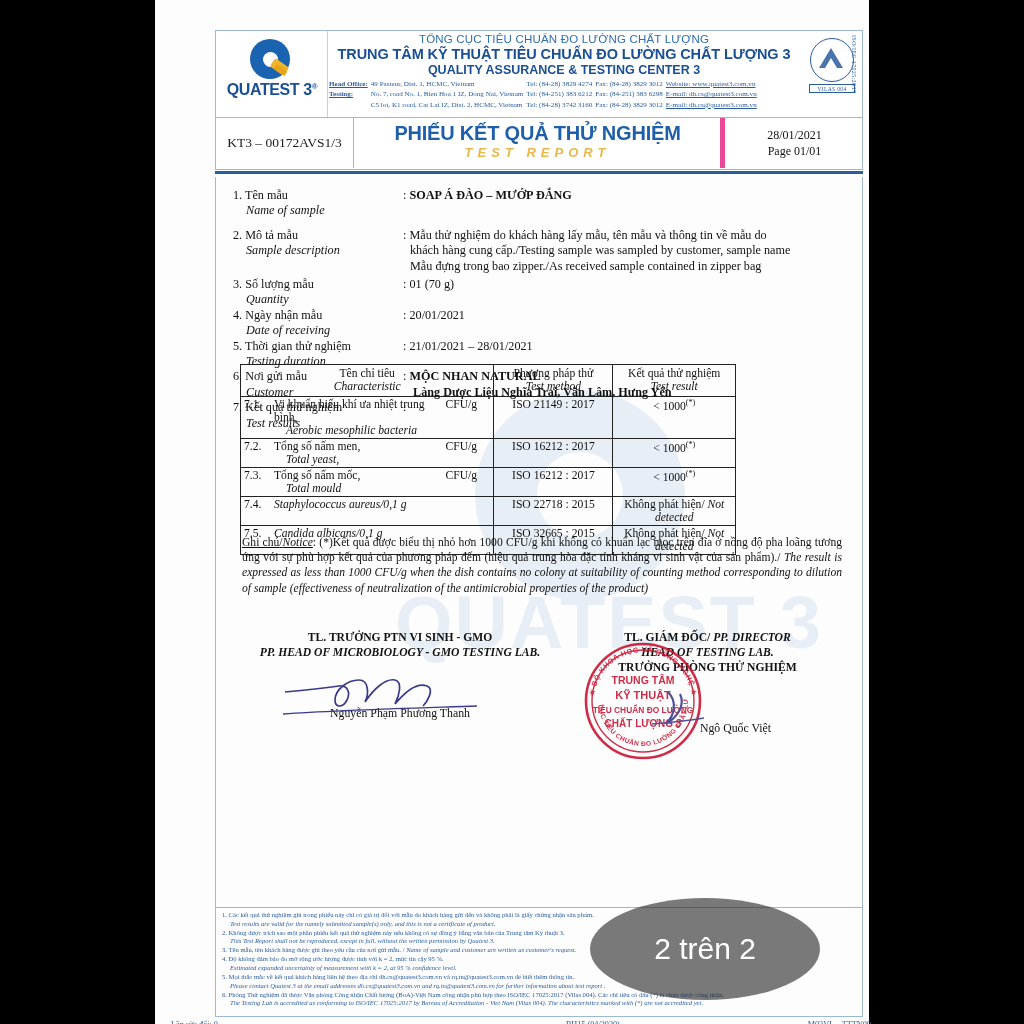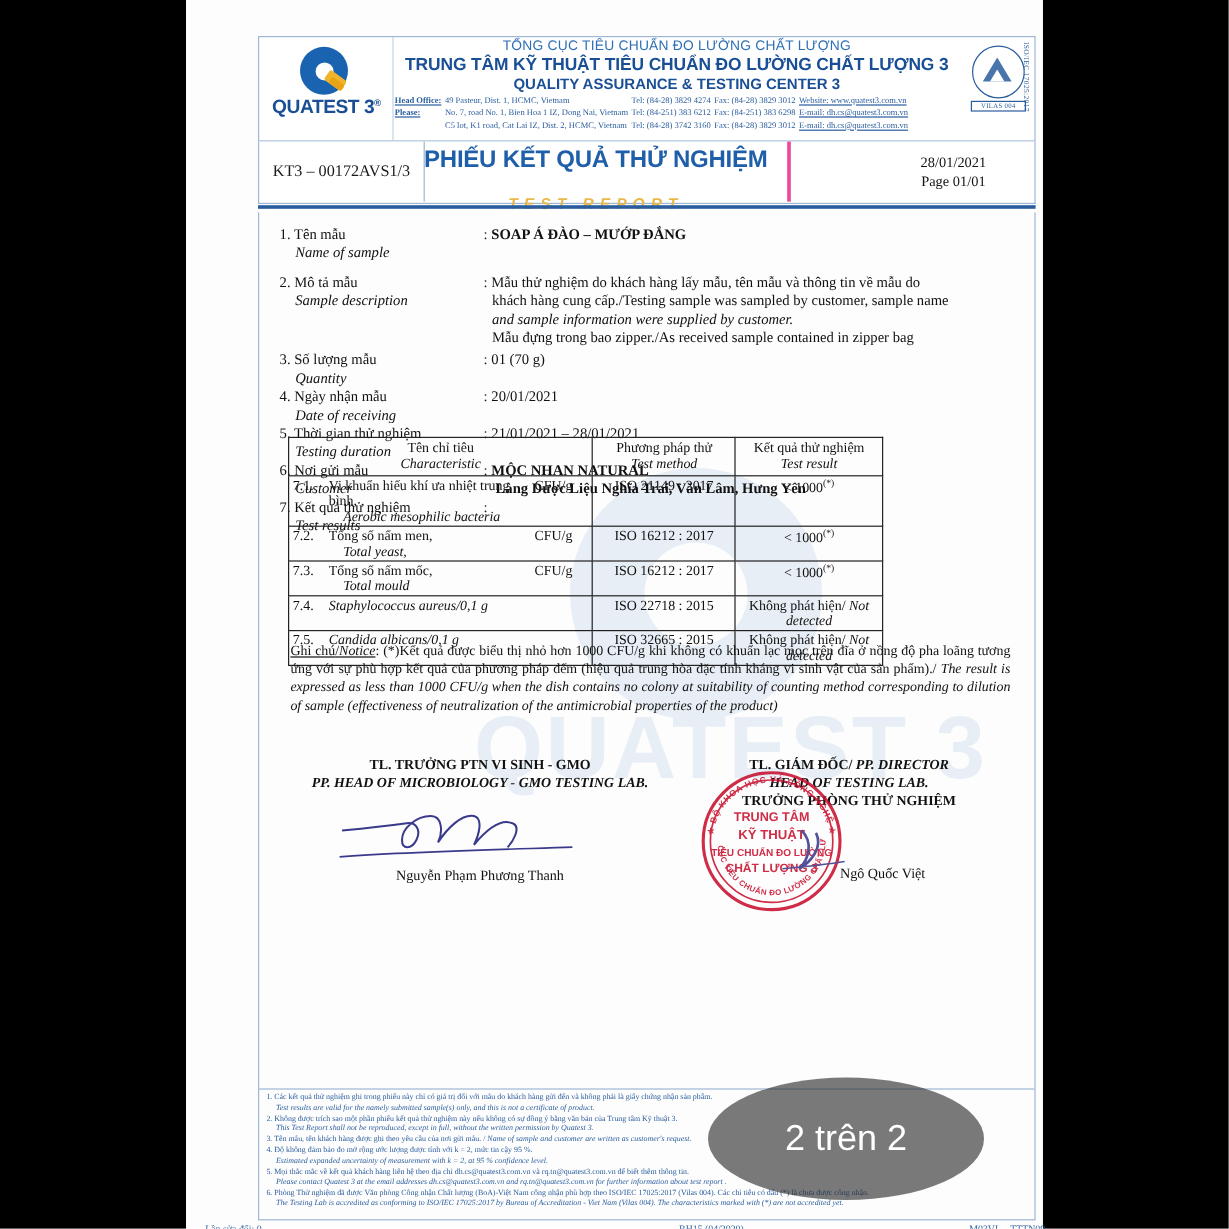--- a/index.html
+++ b/index.html
@@ -46,23 +46,23 @@
   .vilas-circ{position:absolute;left:6px;top:4px;width:42px;height:42px;border-radius:50%;border:1.2px solid #2a5d9e;}
   .vilas-tri{position:absolute;left:15px;top:14px;width:0;height:0;border-left:12px solid transparent;border-right:12px solid transparent;border-bottom:20px solid #2a5d9e;opacity:.85;}
   .vilas-tri-in{position:absolute;left:21px;top:24px;width:0;height:0;border-left:6px solid transparent;border-right:6px solid transparent;border-bottom:10px solid #fff;}
   .vilas-box{position:absolute;left:5px;top:50px;width:44px;border:1px solid #2a5d9e;text-align:center;font-size:5.6px;color:#2a5d9e;letter-spacing:.3px;padding:.5px 0;}
   .vilas-vert{position:absolute;left:47px;top:1px;font-size:6.2px;color:#2a5d9e;
               writing-mode:vertical-rl;letter-spacing:.3px;}
 
   
   .tband{position:absolute;left:0;top:88px;width:648px;height:52px;border:1px solid #9db7d4;border-top:none;box-sizing:border-box;background:#fff;}
   .tb-code{position:absolute;left:0;top:0;width:138px;height:50px;border-right:1px solid #9db7d4;box-sizing:border-box;display:flex;align-items:center;justify-content:center;font-size:13.5px;color:#1a1a1a;}
-  .tb-mid{position:absolute;left:121px;top:0;width:322px;height:50px;border-right:3px solid #ec4899;box-sizing:border-box;text-align:center;}
+  .tb-mid{position:absolute;left:139px;top:0;width:370px;height:50px;border-right:5px solid #ec4899;box-sizing:border-box;text-align:center;}
   .tb-vn{font-family:"Liberation Sans",sans-serif;font-weight:bold;font-size:20px;color:#1f5fa9;margin-top:4px;letter-spacing:-.2px;}
-  .tb-en{font-family:"Liberation Sans",sans-serif;font-weight:bold;font-style:italic;font-size:13px;color:#e8b84b;letter-spacing:5px;margin-top:17px;}
+  .tb-en{font-family:"Liberation Sans",sans-serif;font-weight:bold;font-style:italic;font-size:13px;color:#e8b84b;letter-spacing:5px;margin-top:0px;}
   .tb-date{position:absolute;left:510px;top:0;width:137px;height:50px;display:flex;flex-direction:column;align-items:center;justify-content:center;font-size:12px;color:#111;line-height:16px;}
 
   .thick-rule{position:absolute;left:0;top:141px;width:648px;height:2.5px;background:#2a5d9e;}
 
   
   .bodyframe{position:absolute;left:0;top:147px;width:648px;height:730px;border:1px solid #9db7d4;border-top:none;border-bottom:none;box-sizing:border-box;}
 
   .fields{position:absolute;left:18px;top:158px;width:615px;font-size:12.2px;color:#111;line-height:15.4px;}
   .frow{display:flex;margin-bottom:0px;}
   .fnum{width:170px;flex:0 0 170px;}
@@ -93,21 +93,21 @@
 
   .notice{position:absolute;left:27px;top:505px;width:600px;font-size:11.6px;line-height:15.2px;color:#111;text-align:justify;}
   .notice .u{text-decoration:underline;}
 
   
   .sigs{position:absolute;left:20px;top:600px;width:615px;}
   .sigL{position:absolute;left:0px;top:0;width:330px;text-align:center;}
   .sigR{position:absolute;left:330px;top:0;width:285px;text-align:center;}
   .sig-t{font-weight:bold;font-size:11.6px;color:#111;line-height:15px;}
   .sig-t .it{font-style:italic;}
-  .sig-name{font-size:11.8px;color:#111;margin-top:62px;}
+  .sig-name{font-size:11.8px;color:#111;margin-top:46px;}
   .sig-name-r{font-size:11.8px;color:#111;margin-top:46px;padding-left:56px;}
 
   .scribble{position:absolute;left:42px;top:36px;width:250px;height:56px;}
 
   
   .stamp{position:absolute;left:347px;top:10px;width:122px;height:122px;opacity:.88;}
 
   
   .fnotes{position:absolute;left:0px;top:877px;width:648px;height:110px;border:1px solid #9db7d4;box-sizing:border-box;padding:3px 6px 0 6px;}
   .fn{font-size:6.6px;color:#2a5d9e;line-height:8.6px;}
@@ -167,21 +167,21 @@
           <table>
             <tbody>
                 <tr>
               <td class="lbl">Head Office:</td>
               <td>49 Pasteur, Dist. 1, HCMC, Vietnam</td>
               <td>Tel: (84-28)   3829 4274</td>
               <td>Fax: (84-28)  3829 3012</td>
               <td class="lnk">Website: www.quatest3.com.vn</td>
             </tr>
             <tr>
-              <td class="lbl">Please:</td>
+              <td class="lbl">Testing:</td>
               <td>No. 7, road No. 1, Bien Hoa 1 IZ, Dong Nai, Vietnam</td>
               <td>Tel: (84-251)   383 6212</td>
               <td>Fax: (84-251)  383 6298</td>
               <td class="lnk">E-mail: dh.cs@quatest3.com.vn</td>
             </tr>
             <tr>
               <td class="lbl"></td>
               <td>C5 lot, K1 road, Cat Lai IZ, Dist. 2, HCMC, Vietnam</td>
               <td>Tel: (84-28)   3742 3160</td>
               <td>Fax: (84-28)  3829 3012</td>
@@ -234,22 +234,20 @@
           <div class="fnum">
             <span class="vi"><span>2.</span>
               <span>Mô tả mẫu</span></span>
             <span class="en">Sample description</span>
           </div>
           <div class="fval">
             <div><span>:</span>
               <span>Mẫu thử nghiệm do khách hàng lấy mẫu, tên mẫu và thông tin về mẫu do</span></div>
             <div style="padding-left:7px;">
               <span>khách hàng cung cấp./Testing sample was sampled by customer, sample name</span></div>
-            <div style="padding-left:7px;" class="it">
-              <span>and sample information were supplied by customer.</span></div>
             <div style="padding-left:7px;">
               <span>Mẫu đựng trong bao zipper./As received sample contained in zipper bag</span></div>
           </div>
         </div>
 
         <div class="sp3"></div>
 
         <div class="frow">
           <div class="fnum">
             <span class="vi"><span>3.</span>

